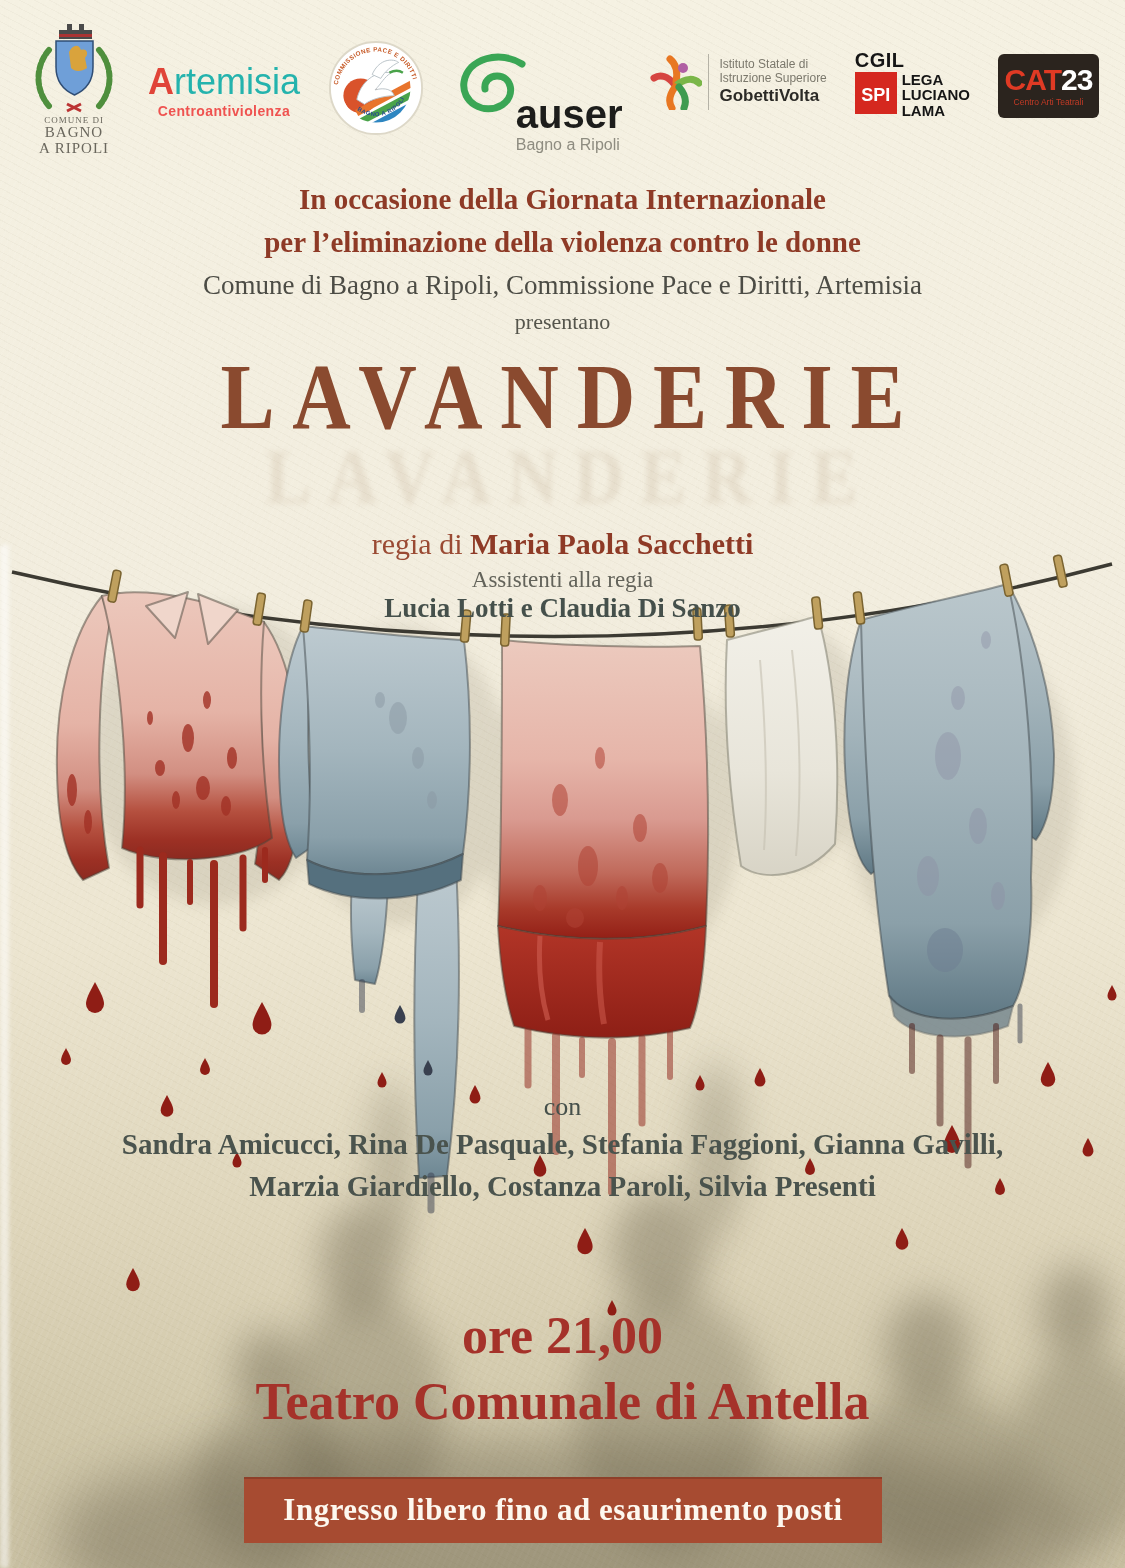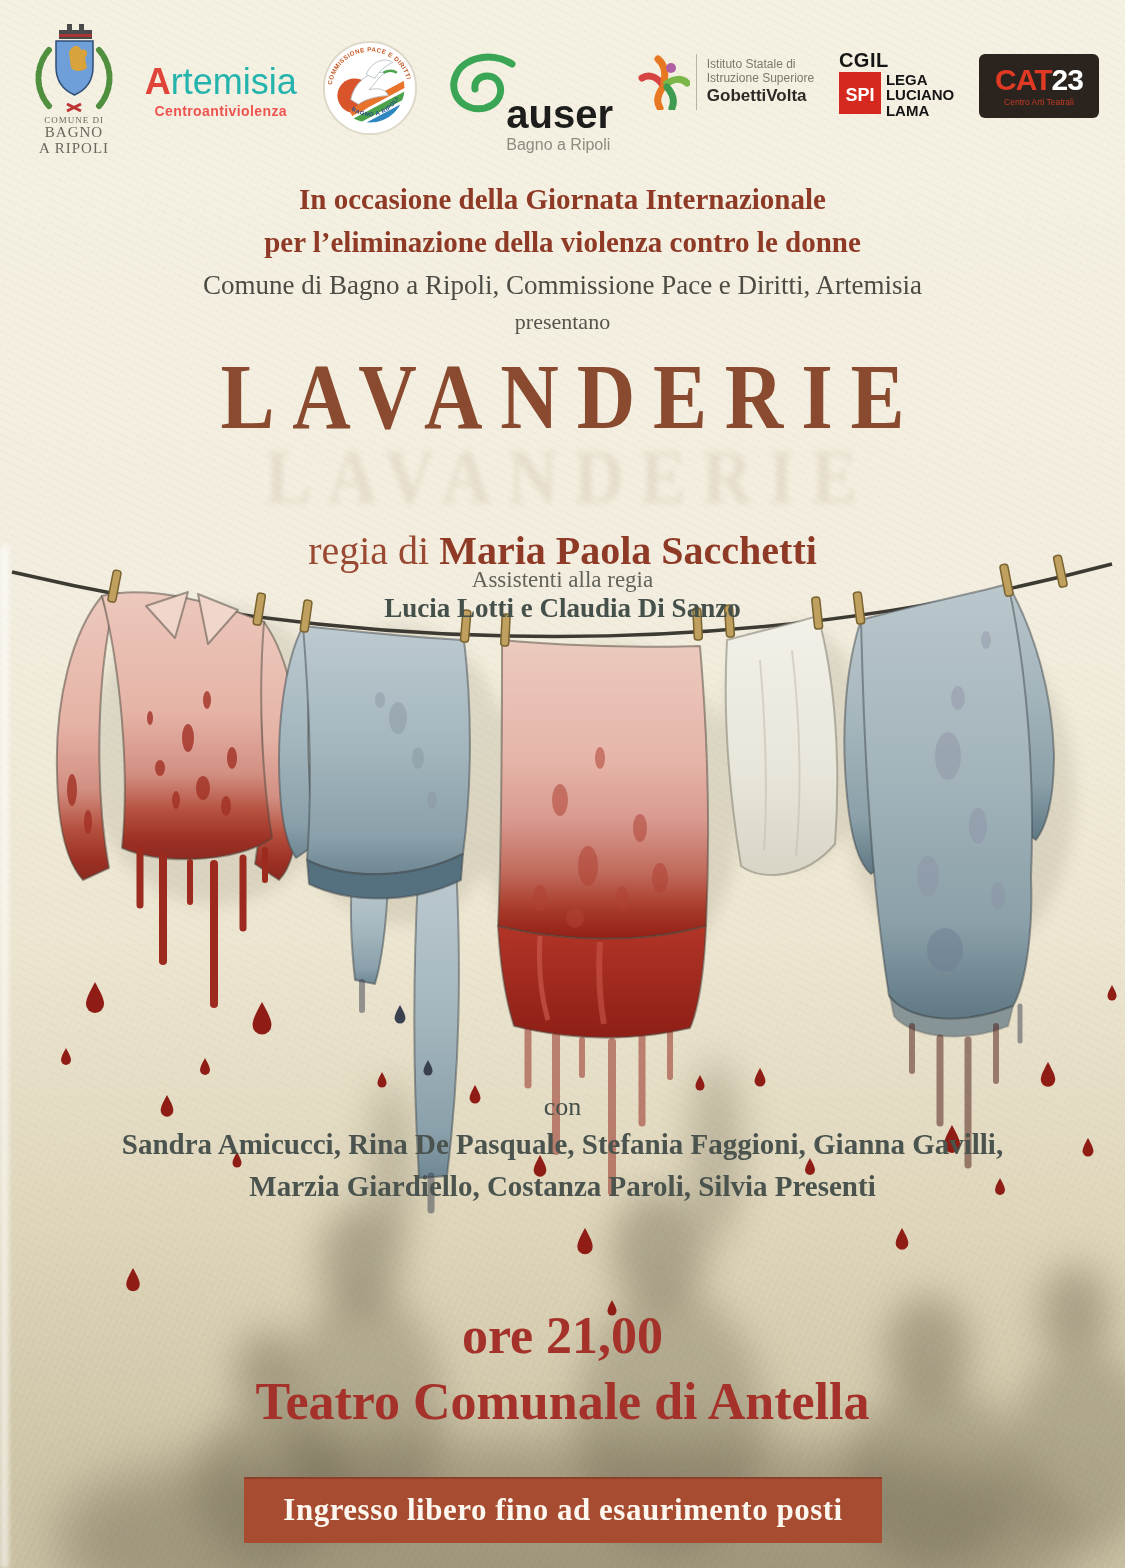--- a/index.html
+++ b/index.html
@@ -32,39 +32,39 @@
   .gobetti .rule{width:1px;height:56px;background:#b5b2a6;margin:0 10px 0 6px;}
   .gobetti .l12{font-size:12px;color:#7b786c;line-height:1.15;}
   .gobetti .l3{font-size:17px;font-weight:800;color:#2b2a26;margin-top:1px;}
   .cgil{margin-top:36px;font-family:"Liberation Sans",sans-serif;}
   .cgil .top{font-size:20px;font-weight:900;color:#151515;letter-spacing:.5px;line-height:1;}
   .cgil .row{display:flex;align-items:flex-start;margin-top:2px;}
   .cgil .sq{width:42px;height:42px;background:#d5281f;color:#fff;display:flex;
     align-items:center;justify-content:center;font-size:18px;font-weight:900;
     border-top:4px solid #d5281f;box-sizing:border-box;}
   .cgil .names{margin-left:5px;font-size:15px;font-weight:800;color:#151515;line-height:1.03;}
-  .cat23{margin-top:40px;width:120px;height:64px;background:#2b241e;border-radius:6px;
+  .cat23{margin-top:40px;width:101px;height:64px;background:#2b241e;border-radius:6px;
     display:flex;flex-direction:column;align-items:center;justify-content:center;
     font-family:"Liberation Sans",sans-serif;}
   .cat23 .big{font-size:30px;font-weight:900;letter-spacing:-1px;line-height:1;}
   .cat23 .big .red{color:#e03a24;}
   .cat23 .big .white{color:#ffffff;}
   .cat23 .sub{font-size:8.5px;color:#c33a25;margin-top:2px;}
   
   .ctext{position:absolute;left:0;right:0;text-align:center;z-index:3;}
   .occ{font-weight:bold;font-size:29px;color:var(--header-maroon,#8e3a26);}
   .occ1{top:183px;}
   .occ2{top:226px;}
   .presenters{top:270px;font-size:27px;color:#4c4c45;}
   .presentano{top:309px;font-size:22px;color:#55554c;}
   .title{top:352px;font-size:90px;font-weight:bold;color:var(--title-brown,#8a4a2f);
     letter-spacing:.22em;text-indent:.22em;transform:scaleX(.9) scaleY(1.04);line-height:1;}
   .title-ghost{top:438px;font-size:78px;font-weight:bold;color:#9a7a58;opacity:.13;
     letter-spacing:.22em;text-indent:.18em;transform:scaleX(.9);filter:blur(3px);line-height:1;}
-  .regia{top:527px;font-size:40px;color:#9a4a33;}
+  .regia{top:527px;font-size:30px;color:#9a4a33;}
   .regia b{color:var(--header-maroon,#99332a);}
   .assist-label{top:567px;font-size:23px;color:#63635a;}
   .assist-names{top:593px;font-size:27px;font-weight:bold;color:#45504b;}
   .con{top:1092px;font-size:26px;color:#45504b;}
   .cast{font-size:29px;font-weight:600;color:#4a534d;}
   .cast1{top:1128px;}
   .cast2{top:1170px;}
   .date-line{font-weight:bold;color:var(--accent-red,#a5322a);}
   .d1{top:1240px;font-size:52px;}
   .d2{top:1306px;font-size:52px;}

